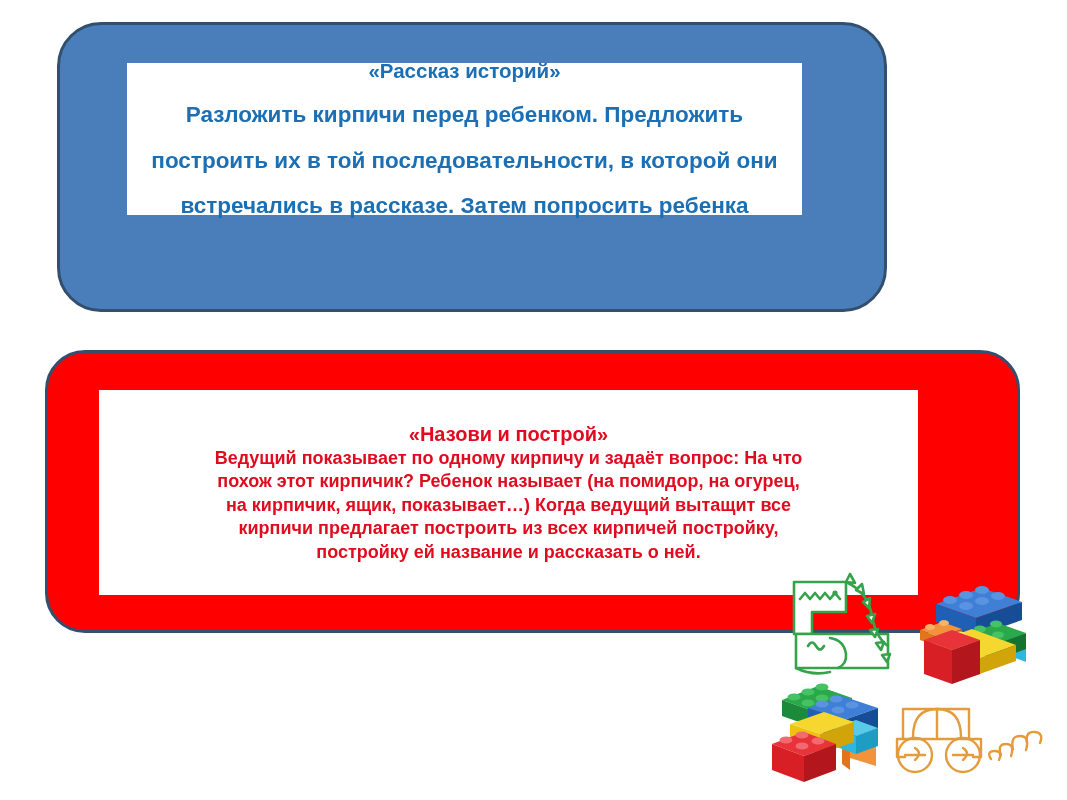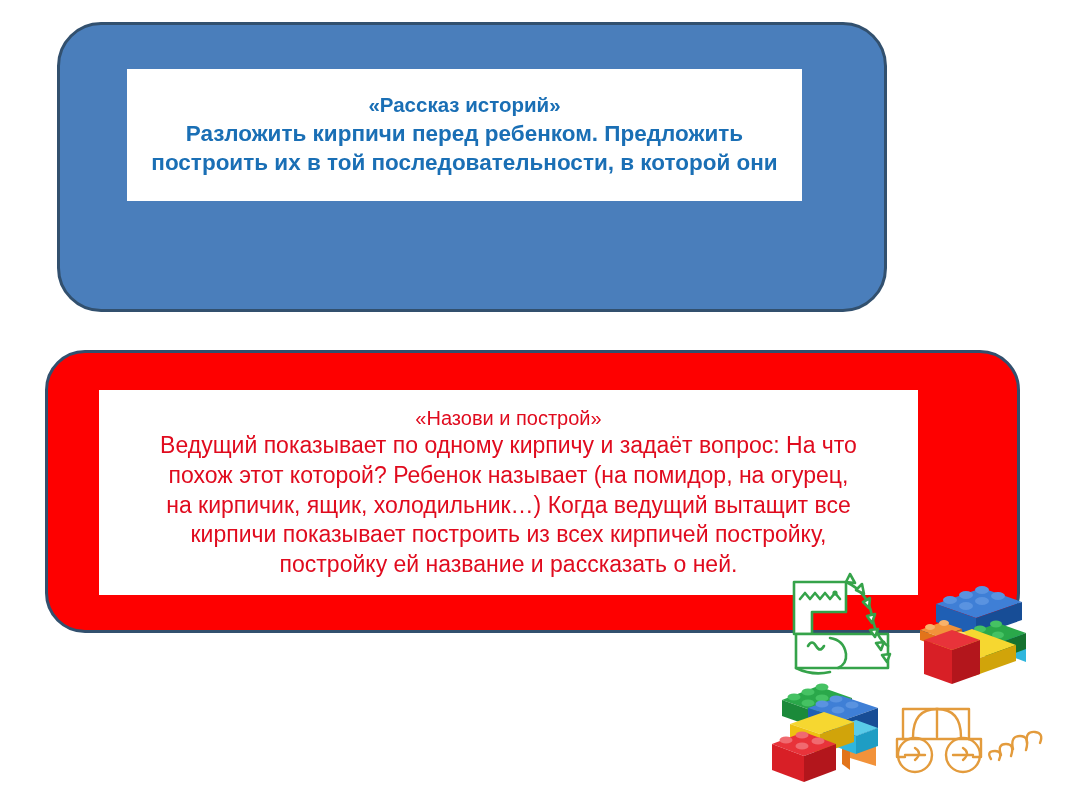--- a/index.html
+++ b/index.html
@@ -46,23 +46,23 @@
     background: #ffffff;
     box-sizing: border-box;
     display: flex;
     flex-direction: column;
     align-items: center;
     justify-content: center;
   }
 
   #panel-blue {
     left: 127px;
-    top: 69px;
+    top: 63px;
     width: 675px;
-    height: 132px;
+    height: 152px;
     padding: 6px 4px;
   }
 
   #panel-red {
     left: 99px;
     top: 390px;
     width: 819px;
     height: 205px;
     padding: 4px 4px;
   }
@@ -72,59 +72,60 @@
     white-space: nowrap;
     line-height: 1.30;
   }
 
   
   #panel-blue .panel-line {
     color: #1a6fb5;
     font-weight: bold;
   }
   #panel-blue .title-line { font-size: 20.5px; }
-  #panel-blue .body-line  { font-size: 22.5px; }
+  #panel-blue .body-line  { font-size: 22.5px; margin-top: 16px; }
 
   
   #panel-red .panel-line {
     color: #e00b1e;
-    font-weight: normal;
+    font-weight: bold;
   }
   #panel-red .title-line { font-size: 20px; }
-  #panel-red .body-line  { font-size: 23px; }
+  #panel-red .body-line  { font-size: 18px; }
 
   
   .art {
     position: absolute;
     pointer-events: none;
   }
   #art-dino      { left: 778px; top: 566px; width: 130px; height: 112px; }
   #art-bricks-tr { left: 918px; top: 578px; width: 122px; height: 108px; }
   #art-bricks-bl { left: 768px; top: 678px; width: 128px; height: 112px; }
   #art-car       { left: 893px; top: 693px; width: 152px; height: 86px; }
 </style>
 </head>
 <body>
 
 <div class="card" id="card-blue"></div>
 
 <div class="panel" id="panel-blue">
   <div class="panel-line title-line">«Рассказ историй»</div>
   <div class="panel-line body-line">Разложить кирпичи перед ребенком. Предложить</div>
   <div class="panel-line body-line">построить их в той последовательности, в которой они</div>
+  <div class="panel-line body-line">встречались в рассказе. Затем попросить ребенка</div>
 </div>
 
 <div class="card" id="card-red"></div>
 
 <div class="panel" id="panel-red">
   <div class="panel-line title-line">«Назови и построй»</div>
   <div class="panel-line body-line">Ведущий показывает по одному кирпичу и задаёт вопрос: На что</div>
-  <div class="panel-line body-line">похож этот которой? Ребенок называет (на помидор, на огурец,</div>
-  <div class="panel-line body-line">на кирпичик, ящик, холодильник…) Когда ведущий вытащит все</div>
-  <div class="panel-line body-line">кирпичи показывает построить из всех кирпичей постройку,</div>
+  <div class="panel-line body-line">похож этот кирпичик? Ребенок называет (на помидор, на огурец,</div>
+  <div class="panel-line body-line">на кирпичик, ящик, показывает…) Когда ведущий вытащит все</div>
+  <div class="panel-line body-line">кирпичи предлагает построить из всех кирпичей постройку,</div>
   <div class="panel-line body-line">постройку ей название и рассказать о ней.</div>
 </div>
 
 <div class="art" id="art-dino">
   <svg viewBox="0 0 130 112" width="130" height="112" aria-hidden="true">
     <g fill="#ffffff" stroke="#35a34a" stroke-width="2.6" stroke-linecap="round" stroke-linejoin="round">
 
       <path d="M16 16 h52 v30 h-34 v22 h-18 z"></path>
 
       <path d="M22 33 l5 -6 l5 6 l5 -6 l5 6 l5 -6 l5 6 l5 -6 l5 6" fill="none"></path>

